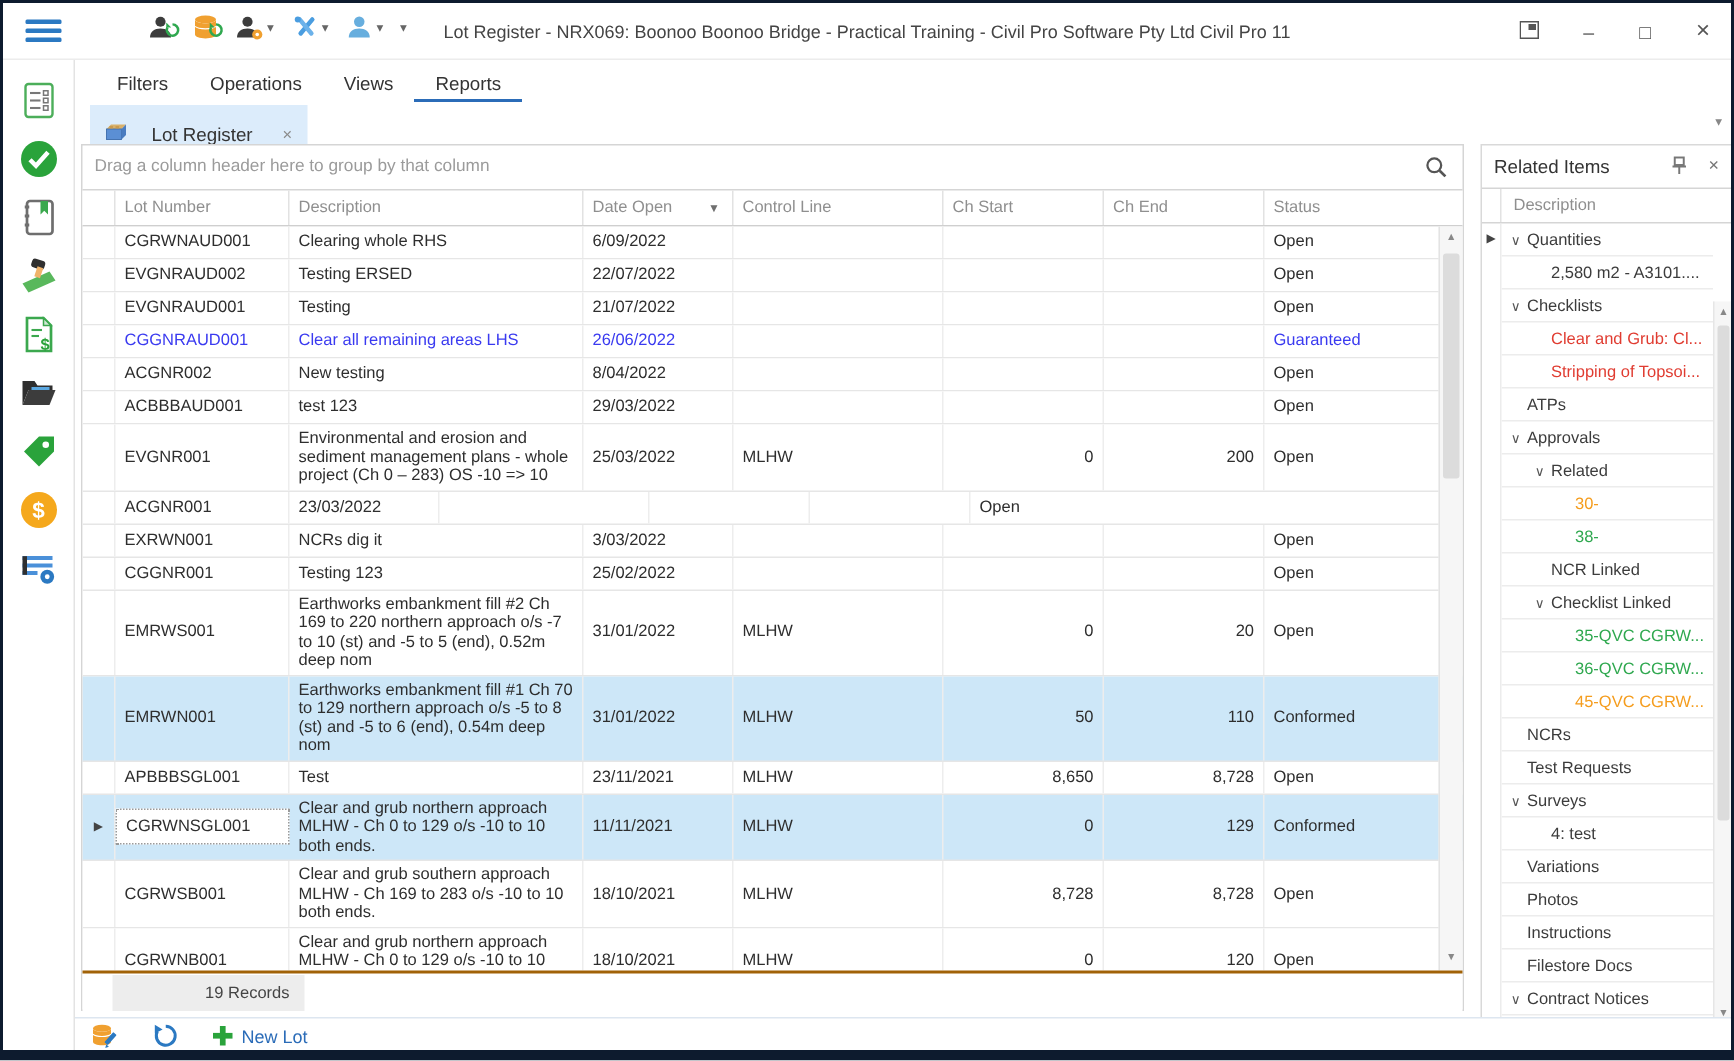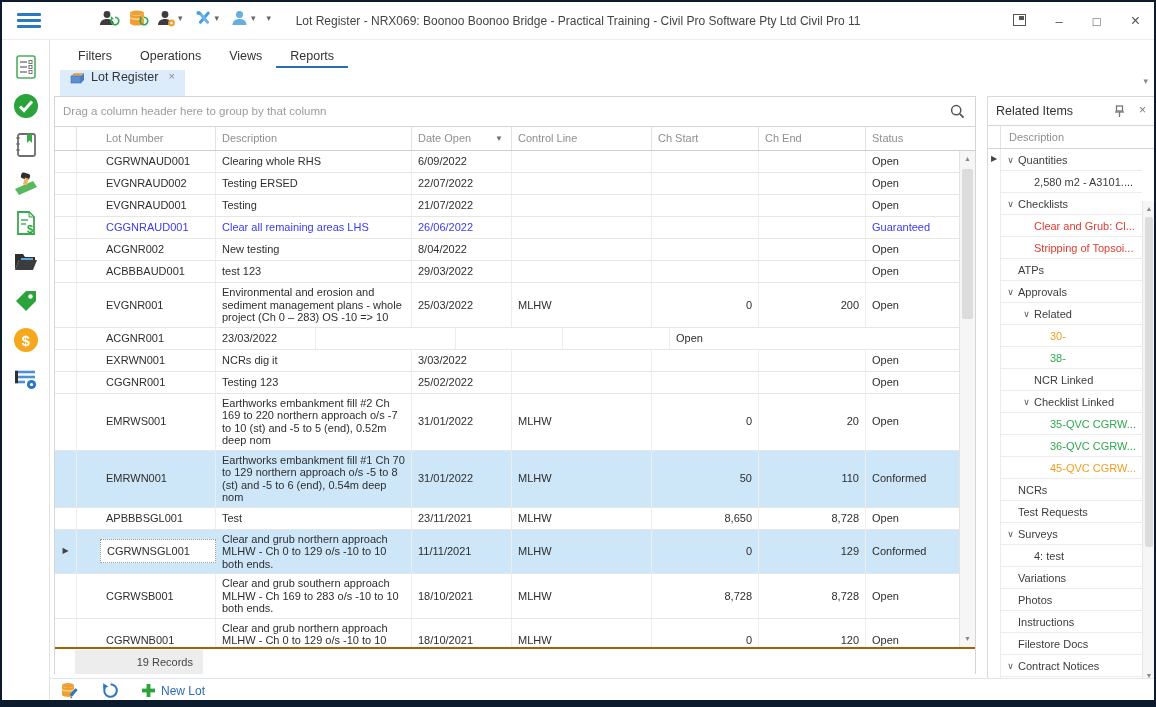--- a/index.html
+++ b/index.html
@@ -24,21 +24,21 @@
   
   .sidebar { position:absolute; left:0; top:38px; bottom:0; width:48px; background:#fff; border-right:1px solid #e3e3e3;
              display:flex; flex-direction:column; align-items:center; padding-top:14px; gap:13px; }
   .sb-ic { width:26px; height:26px; display:flex; align-items:center; justify-content:center; cursor:pointer; }
 
   
   .menubar { position:absolute; left:48px; top:38px; height:30px; right:0; background:#fff; display:flex; align-items:center; padding-left:14px; }
   .menu-item { font-size:12.5px; color:#333; padding:6px 14px 5px; cursor:pointer; }
   .menu-item.active { border-bottom:2px solid #2b6cb8; padding-bottom:3px; }
   .tabbar { position:absolute; left:48px; top:68px; height:26px; right:0; background:#fff; }
-  .tab { position:absolute; left:10px; top:0; height:39px; display:flex; gap:6px;
+  .tab { position:absolute; left:10px; top:0; height:39px; display:flex; align-items:center; gap:16px;
          background:#dcecfb; padding:0 10px; cursor:pointer; }
   .tab-label { font-size:12.5px; color:#333; }
   .tab-close { font-size:11px; color:#8a8a8a; margin-left:4px; cursor:pointer; }
   .tablist-caret { position:absolute; right:6px; top:6px; font-size:9px; color:#888; cursor:pointer; }
 
   
   .grid-area { position:absolute; left:52px; top:94px; width:922px; height:578px; background:#fff;
                border:1px solid #d5d5d5; }
   .group-band { position:relative; height:30px; border-bottom:1px solid #d5d5d5; }
   .group-band .hint { font-size:11.5px; color:#9b9b9b; line-height:29px; padding-left:8px; }
@@ -47,21 +47,21 @@
   .h-cell { font-size:11px; color:#8f8f8f; padding:5px 6px 0; border-right:1px solid #e2e2e2; position:relative;
             white-space:nowrap; overflow:hidden; cursor:pointer; }
   .sort { position:absolute; right:8px; top:7px; font-size:8px; color:#6f6f6f; }
   .g-body { height:496px; overflow:hidden; position:relative; }
   .g-row { display:flex; border-bottom:1px solid #e6e6e6; min-height:22px; align-items:center; background:#fff; }
   .g-row.hl { background:#cde7f8; }
   .g-cell { font-size:11px; color:#2e2e2e; padding:3px 6px; border-right:1px solid #ededed; align-self:stretch;
             display:flex; align-items:center; line-height:12.5px; overflow:hidden; }
   .g-cell.num { justify-content:flex-end; }
   .c-ind { width:22px; justify-content:center; font-size:8px; color:#444; padding:3px 2px; }
-  .c-lot { width:116px;margin-left:23px; }
+  .c-lot { width:116px; }
   .c-lot.focused { border:1px dotted #9a9a9a; background:#fff; align-self:center; min-height:24px; }
   .c-desc { width:196px; }
   .c-date { width:100px; }
   .c-ctl { width:140px; }
   .c-chs, .c-che { width:107px; }
   .c-status { flex:1; border-right:none; }
   .txt-blue { color:#3a3af0 !important; }
   .txt-red { color:#e03c31 !important; }
   .txt-green { color:#2fa84f !important; }
   .txt-orange { color:#f59d1e !important; }

